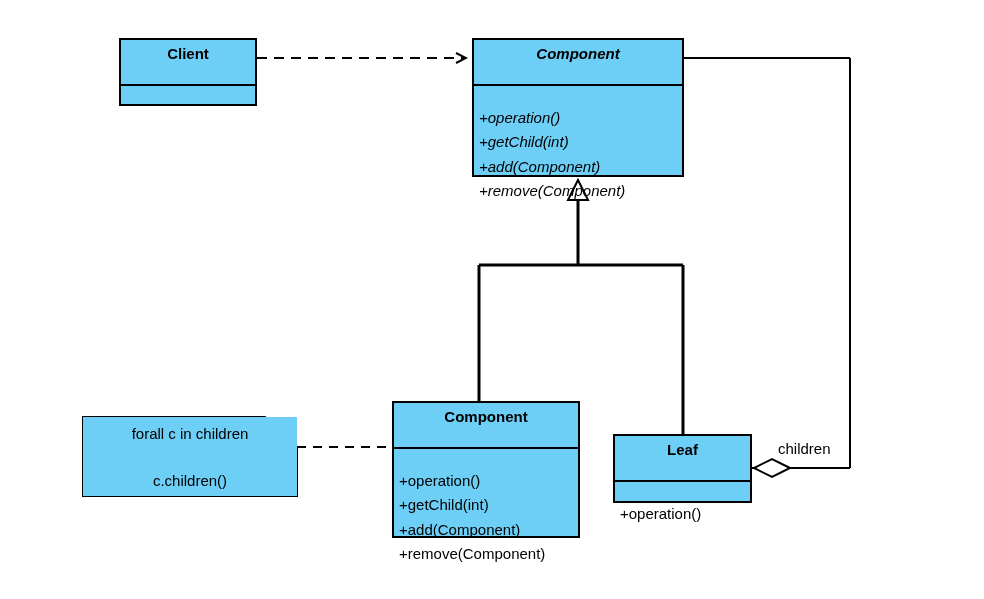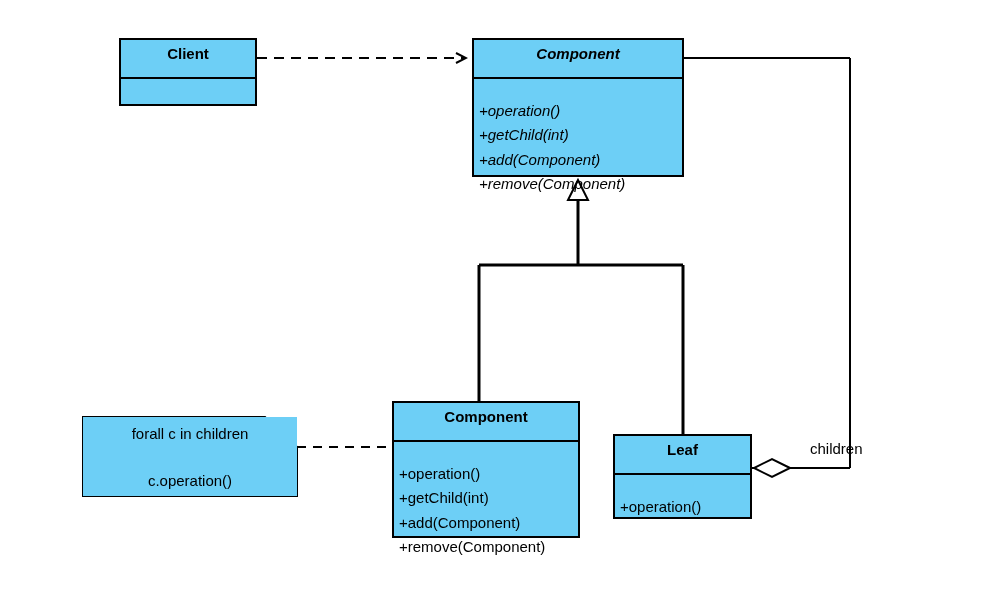--- a/index.html
+++ b/index.html
@@ -30,21 +30,21 @@
     background: #6DCFF6;
     border: 2px solid #000000;
     box-sizing: border-box;
   }
   .uml-title {
     text-align: center;
     font-weight: bold;
     font-size: 15px;
     color: #000;
     line-height: 1;
-    padding: 6px 4px 16px 4px;
+    padding: 6px 4px 23px 4px;
   }
   .uml-title.italic {
     font-style: italic;
   }
   .uml-divider {
     height: 0;
     border-top: 2px solid #000000;
   }
   .uml-ops {
     padding: 20px 0 5px 5px;
@@ -152,30 +152,30 @@
     <div class="uml-title">Component</div>
     <div class="uml-divider"></div>
     <div class="uml-ops">
       <div class="uml-op">+operation()</div>
       <div class="uml-op">+getChild(int)</div>
       <div class="uml-op">+add(Component)</div>
       <div class="uml-op">+remove(Component)</div>
     </div>
   </div>
 
-  <div class="uml-box" style="left:613px; top:434px; width:139px; height:85px;">
+  <div class="uml-box" style="left:613px; top:434px; width:139px; height:69px;">
     <div class="uml-title">Leaf</div>
     <div class="uml-divider"></div>
     <div class="uml-ops">
       <div class="uml-op">+operation()</div>
     </div>
   </div>
 
   <div class="note" style="left:83px; top:417px; width:214px; height:79px;">
     <div class="note-text">
       <span>forall c in children</span>
-      <span>c.operation()</span>
+      <span>c.children()</span>
     </div>
   </div>
 
-  <div class="edge-label" style="left:778px; top:440px;margin-left:32px;">children</div>
+  <div class="edge-label" style="left:778px; top:440px;">children</div>
 
 </div>
 
 </body></html>

